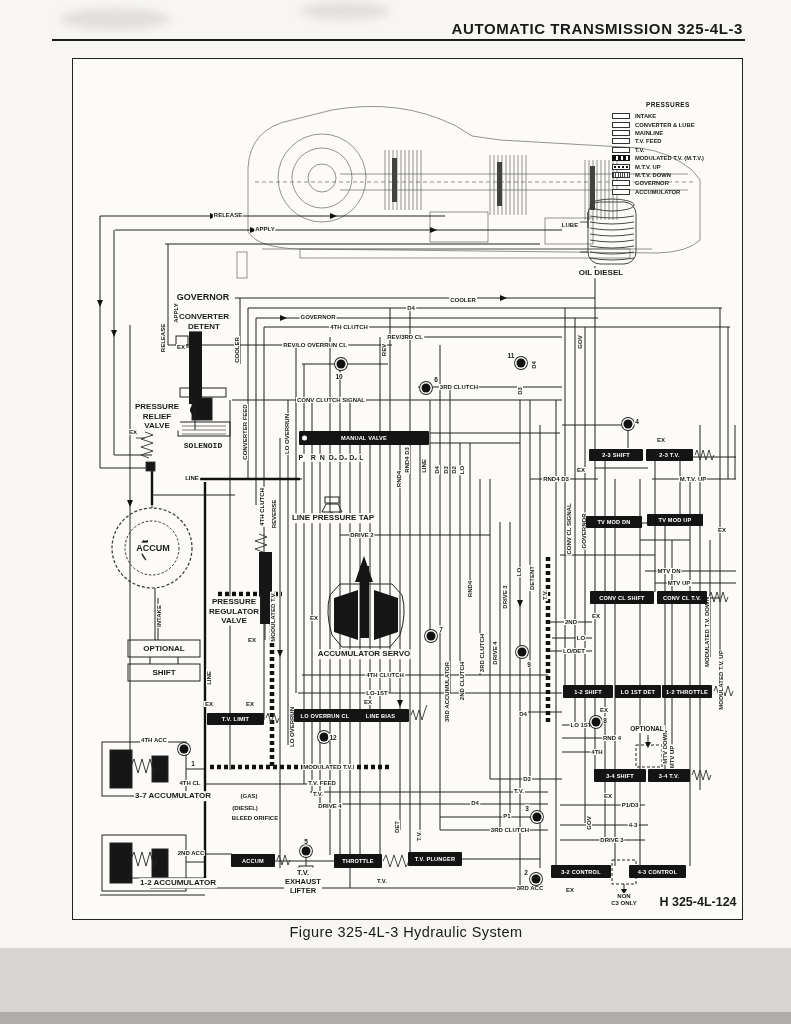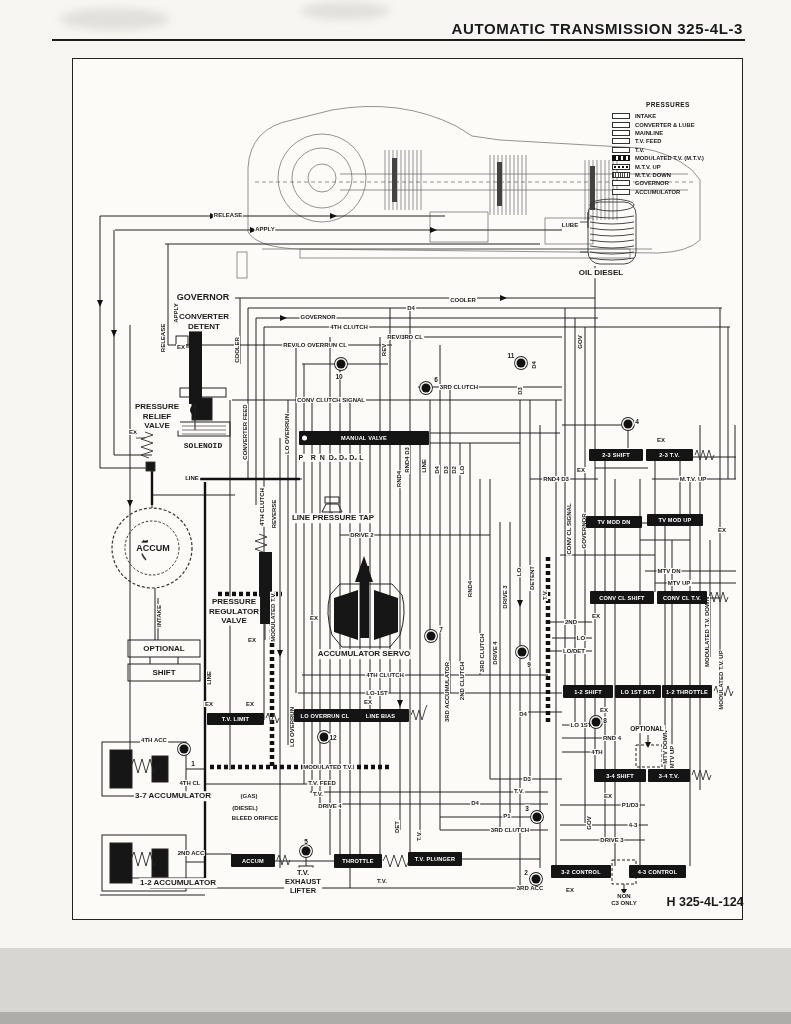--- a/index.html
+++ b/index.html
@@ -6,21 +6,21 @@
   .sheet{position:relative;width:791px;height:1024px;background:#f7f6f2;overflow:hidden;
          font-family:"Liberation Sans",sans-serif;color:#1a1a1a;}
   .band-bottom{position:absolute;left:0;top:948px;width:791px;height:76px;background:#d7d6d2;}
   .band-edge{position:absolute;left:0;top:1012px;width:791px;height:12px;background:#aeada9;}
   .smudge{position:absolute;border-radius:50%;filter:blur(4px);background:#b9b7b2;opacity:.35;}
   .hdr{position:absolute;top:20px;right:48px;font-size:15px;font-weight:bold;letter-spacing:.6px;}
   .hdr-rule{position:absolute;top:39px;left:52px;width:693px;height:2px;background:#1c1c1c;}
   .frame{position:absolute;left:72px;top:58px;width:669px;height:860px;border:1.6px solid #222;background:#fcfbf8;}
   .park{position:absolute;left:376px;top:90px;transform:translate(-50%,-50%);font-size:33px;font-weight:bold;letter-spacing:3px;}
   .caption{position:absolute;left:406px;top:932px;transform:translate(-50%,-50%);font-size:14.5px;letter-spacing:.4px;}
-  .figcode{position:absolute;left:698px;top:902px;transform:translate(-50%,-50%);font-size:12.5px;font-weight:bold;margin-left:7px;}
+  .figcode{position:absolute;left:698px;top:902px;transform:translate(-50%,-50%);font-size:12.5px;font-weight:bold;}
   svg.lines{position:absolute;left:0;top:0;pointer-events:none;}
   .overlay{position:absolute;left:0;top:0;width:791px;height:1024px;}
   .lbl{position:absolute;transform:translate(-50%,-50%);font-size:6px;font-weight:bold;line-height:1;
        background:#fcfbf8;padding:0 1px;white-space:nowrap;z-index:5;}
   .lbl.v{transform:translate(-50%,-50%) rotate(-90deg);}
   .comp{position:absolute;transform:translate(-50%,-50%);font-size:8px;font-weight:bold;text-align:center;
         white-space:pre-line;line-height:1.2;z-index:6;background:#fcfbf8;padding:0 1px;}
   .valve{position:absolute;background:#141414;color:#fff;font-size:5.6px;font-weight:bold;display:flex;
          align-items:center;justify-content:center;white-space:nowrap;letter-spacing:.2px;z-index:7;border-radius:1px;}
   .vdot{position:absolute;left:3px;top:50%;transform:translateY(-50%);width:5px;height:5px;border-radius:50%;background:#fff;}
@@ -390,16 +390,17 @@
           <span class="lab">GOVERNOR</span>
         </div>
         <div class="lrow">
           <span class="sw plain"></span>
           <span class="lab">ACCUMULATOR</span>
         </div>
       </div>
   </div>
 
   <div class="figcode">H 325-4L-124</div>
+  <div class="caption">Figure 325-4L-3 Hydraulic System</div>
 
   <div class="band-bottom"></div>
   <div class="band-edge"></div>
 </div>
 
 </body></html>

